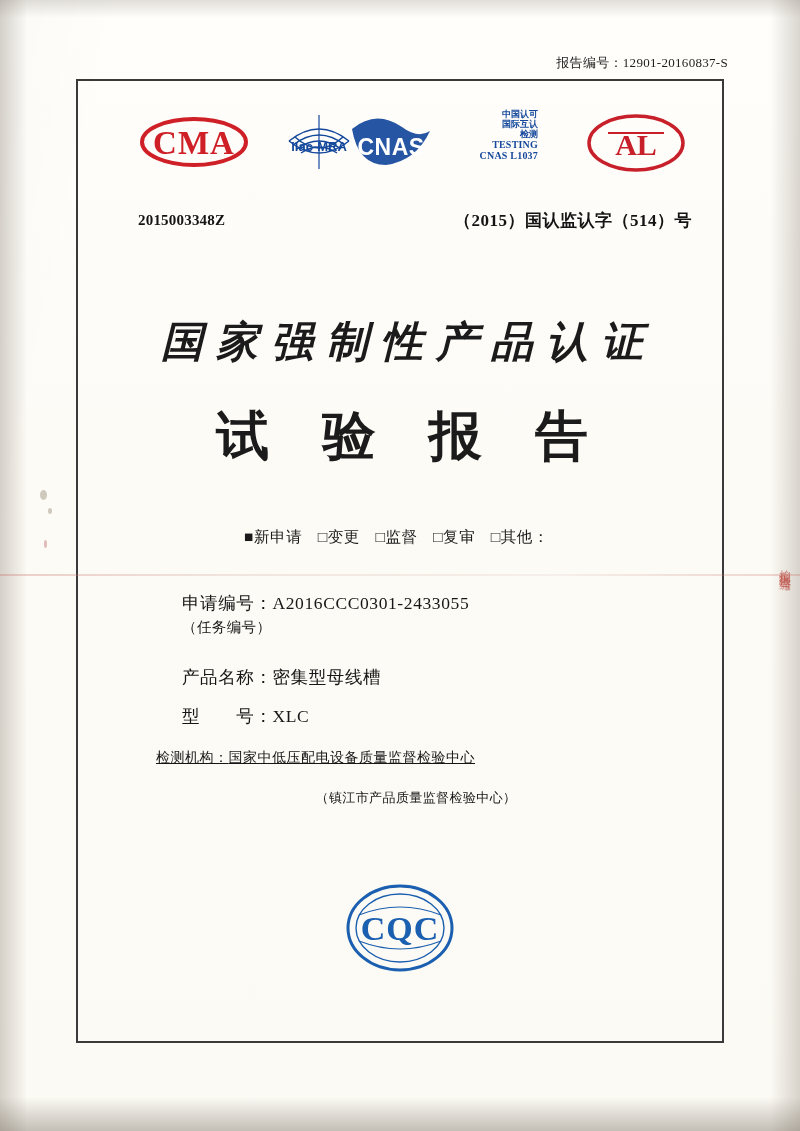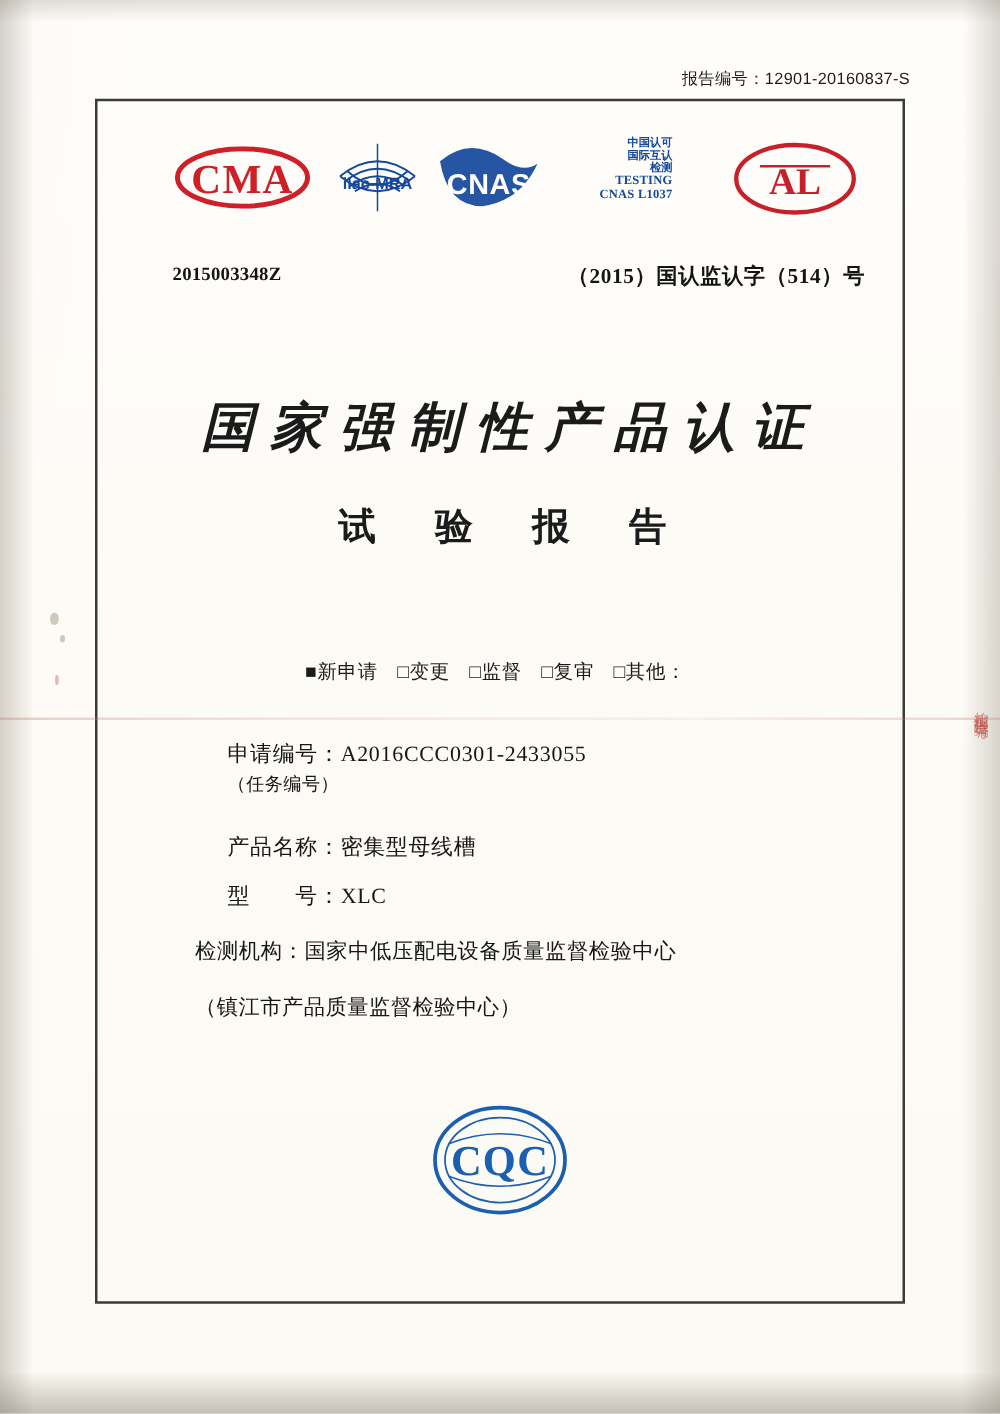--- a/index.html
+++ b/index.html
@@ -42,21 +42,21 @@
   .fold {
     position: absolute; left: 0; top: 574px; width: 800px; height: 2px;
     background: linear-gradient(90deg, rgba(200,120,110,0.35), rgba(190,130,120,0.18) 30%, rgba(190,130,120,0.10) 70%, rgba(200,120,110,0.30));
   }
   .speck { position: absolute; background: rgba(150,140,120,0.45); border-radius: 50%; }
 
   .report-no {
     position: absolute;
     right: 72px;
     top: 54px;
-    font-family: Liberation Sans, sans-serif;
+    font-family: Liberation Serif, serif;
     font-size: 13px;
     color: #1d1d1d;
     letter-spacing: 0.3px;
     white-space: nowrap;
     text-align: center;
   }
 
   .frame {
     position: absolute;
     left: 76px;
@@ -72,21 +72,21 @@
     position: absolute;
     left: 0; top: 28px;
     width: 648px;
     height: 80px;
   }
   .logo-cma {
     position: absolute; left: 62px; top: 8px;
     width: 108px; height: 50px;
   }
   .logo-ilac {
-    position: absolute; left: 188px; top: 2px;
+    position: absolute; left: 205px; top: 2px;
     width: 72px; height: 64px; text-align: center;
   }
   .logo-cnas {
     position: absolute; left: 268px; top: 6px;
     width: 90px; height: 56px;
   }
   .cnas-text {
     position: absolute; left: 364px; top: 0px;
     width: 96px; height: 66px;
     font-family: "Liberation Sans", sans-serif;
@@ -132,21 +132,21 @@
   }
   .title1 {
     top: 233px;
     font-size: 42px;
     letter-spacing: 13px;
     text-indent: 13px;
     font-style: italic;
   }
   .title2 {
     top: 320px;
-    font-size: 30px;
+    font-size: 53px;
     letter-spacing: 20px;
     text-indent: 20px;
   }
 
   .checkrow {
     position: absolute;
     left: 0; top: 446px;
     width: 648px;
     text-align: center;
     font-size: 15.5px;
@@ -177,27 +177,29 @@
   .f-gap { height: 12px; }
 
   .org {
     position: absolute;
     left: 78px;
     top: 668px;
     width: 520px;
     color: #161616;
   }
   .org-line {
-    font-size: 17px;
+    font-size: 14px;
     letter-spacing: 0.5px;
     white-space: nowrap;
+    text-decoration: underline;
   }
   .org-sub {
     margin-top: 22px;
-    font-size: 17px;
+    font-size: 13px;
+    text-align: center;
     letter-spacing: 0.4px;
   }
 
   .cqc {
     position: absolute;
     left: 50%;
     margin-left: -55px;
     top: 792px;
     width: 110px;
     height: 110px;

